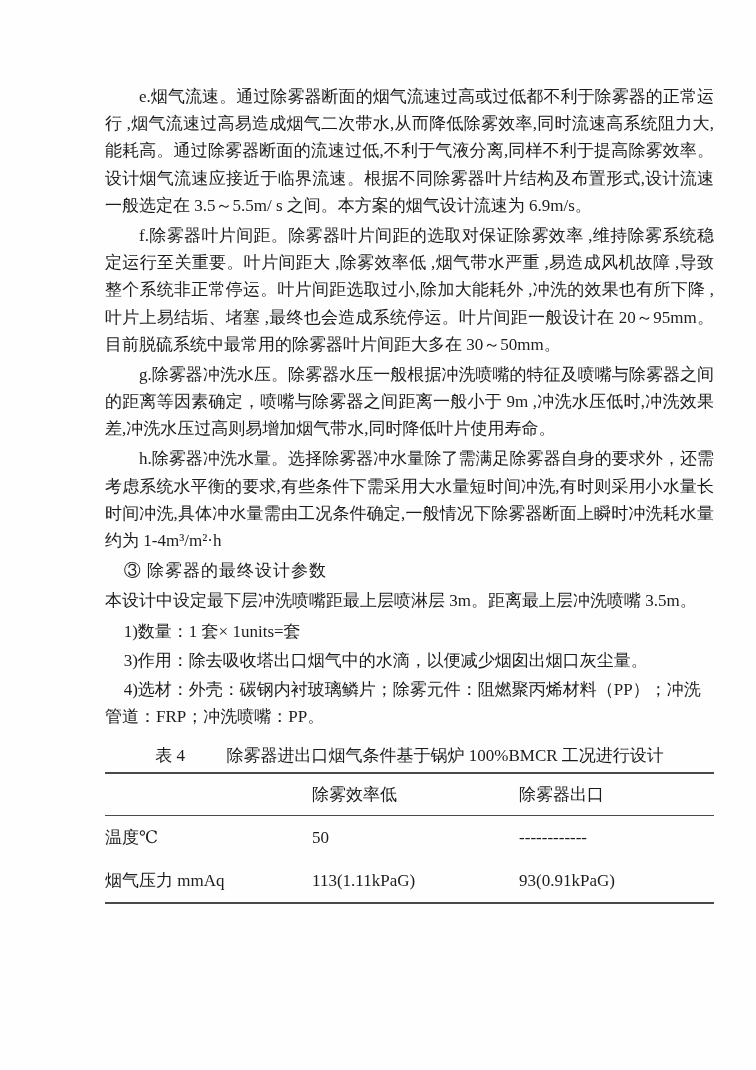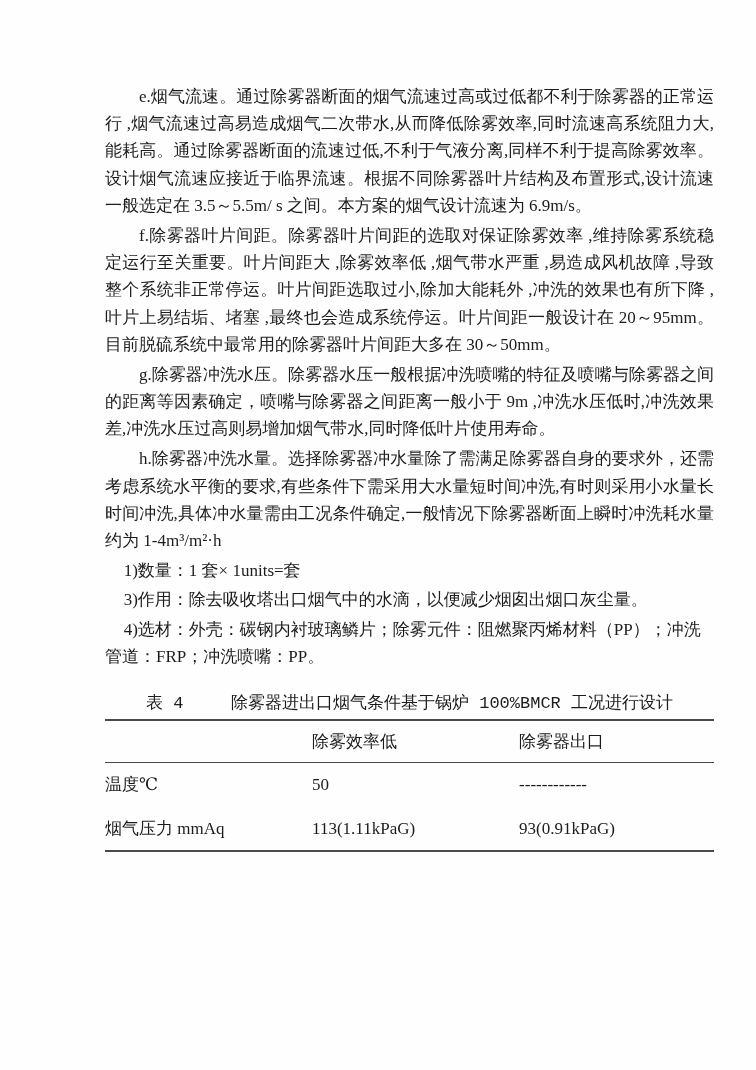--- a/index.html
+++ b/index.html
@@ -25,23 +25,22 @@
     text-indent: 1.1em;
     letter-spacing: 1px;
   }
   .intro-par { text-indent: 0; }
   .list-item {
     text-indent: 1.1em;
     margin-bottom: 2px;
   }
   .table-caption {
     text-align: center;
-    margin-top: 20px;
+    margin-top: 12px;
     margin-bottom: 2px;
-    font-family: Liberation Mono, monospace;
   }
   .table-caption .cap-label { margin-right: 2.2em; }
   table.dtable {
     width: 100%;
     border-collapse: collapse;
     border-top: 2px solid #4a4a4a;
     border-bottom: 2px solid #4a4a4a;
     margin-bottom: 10px;
   }
   table.dtable th {
@@ -62,20 +61,22 @@
 </head>
 <body>
 
 <div class="page">
 
   <p class="body-par">e.烟气流速。通过除雾器断面的烟气流速过高或过低都不利于除雾器的正常运行 ,烟气流速过高易造成烟气二次带水,从而降低除雾效率,同时流速高系统阻力大,能耗高。通过除雾器断面的流速过低,不利于气液分离,同样不利于提高除雾效率。设计烟气流速应接近于临界流速。根据不同除雾器叶片结构及布置形式,设计流速一般选定在 3.5～5.5m/ s 之间。本方案的烟气设计流速为 6.9m/s。</p>
   <p class="body-par">f.除雾器叶片间距。除雾器叶片间距的选取对保证除雾效率 ,维持除雾系统稳定运行至关重要。叶片间距大 ,除雾效率低 ,烟气带水严重 ,易造成风机故障 ,导致整个系统非正常停运。叶片间距选取过小,除加大能耗外 ,冲洗的效果也有所下降 ,叶片上易结垢、堵塞 ,最终也会造成系统停运。叶片间距一般设计在 20～95mm。目前脱硫系统中最常用的除雾器叶片间距大多在 30～50mm。</p>
   <p class="body-par">g.除雾器冲洗水压。除雾器水压一般根据冲洗喷嘴的特征及喷嘴与除雾器之间的距离等因素确定，喷嘴与除雾器之间距离一般小于 9m ,冲洗水压低时,冲洗效果差,冲洗水压过高则易增加烟气带水,同时降低叶片使用寿命。</p>
   <p class="body-par">h.除雾器冲洗水量。选择除雾器冲水量除了需满足除雾器自身的要求外，还需考虑系统水平衡的要求,有些条件下需采用大水量短时间冲洗,有时则采用小水量长时间冲洗,具体冲水量需由工况条件确定,一般情况下除雾器断面上瞬时冲洗耗水量约为 1-4m³/m²·h</p>
 
+  <p class="section-heading">③ 除雾器的最终设计参数</p>
+  <p class="intro-par">本设计中设定最下层冲洗喷嘴距最上层喷淋层 3m。距离最上层冲洗喷嘴 3.5m。</p>
 
   <p class="list-item">1)数量：1 套×  1units=套</p>
   <p class="list-item">3)作用：除去吸收塔出口烟气中的水滴，以便减少烟囱出烟口灰尘量。</p>
   <p class="list-item">4)选材：外壳：碳钢内衬玻璃鳞片；除雾元件：阻燃聚丙烯材料（PP）；冲洗管道：FRP；冲洗喷嘴：PP。</p>
 
   <p class="table-caption">
     <span class="cap-label">表 4</span>
     <span>除雾器进出口烟气条件基于锅炉 100%BMCR 工况进行设计</span>
   </p>
 

